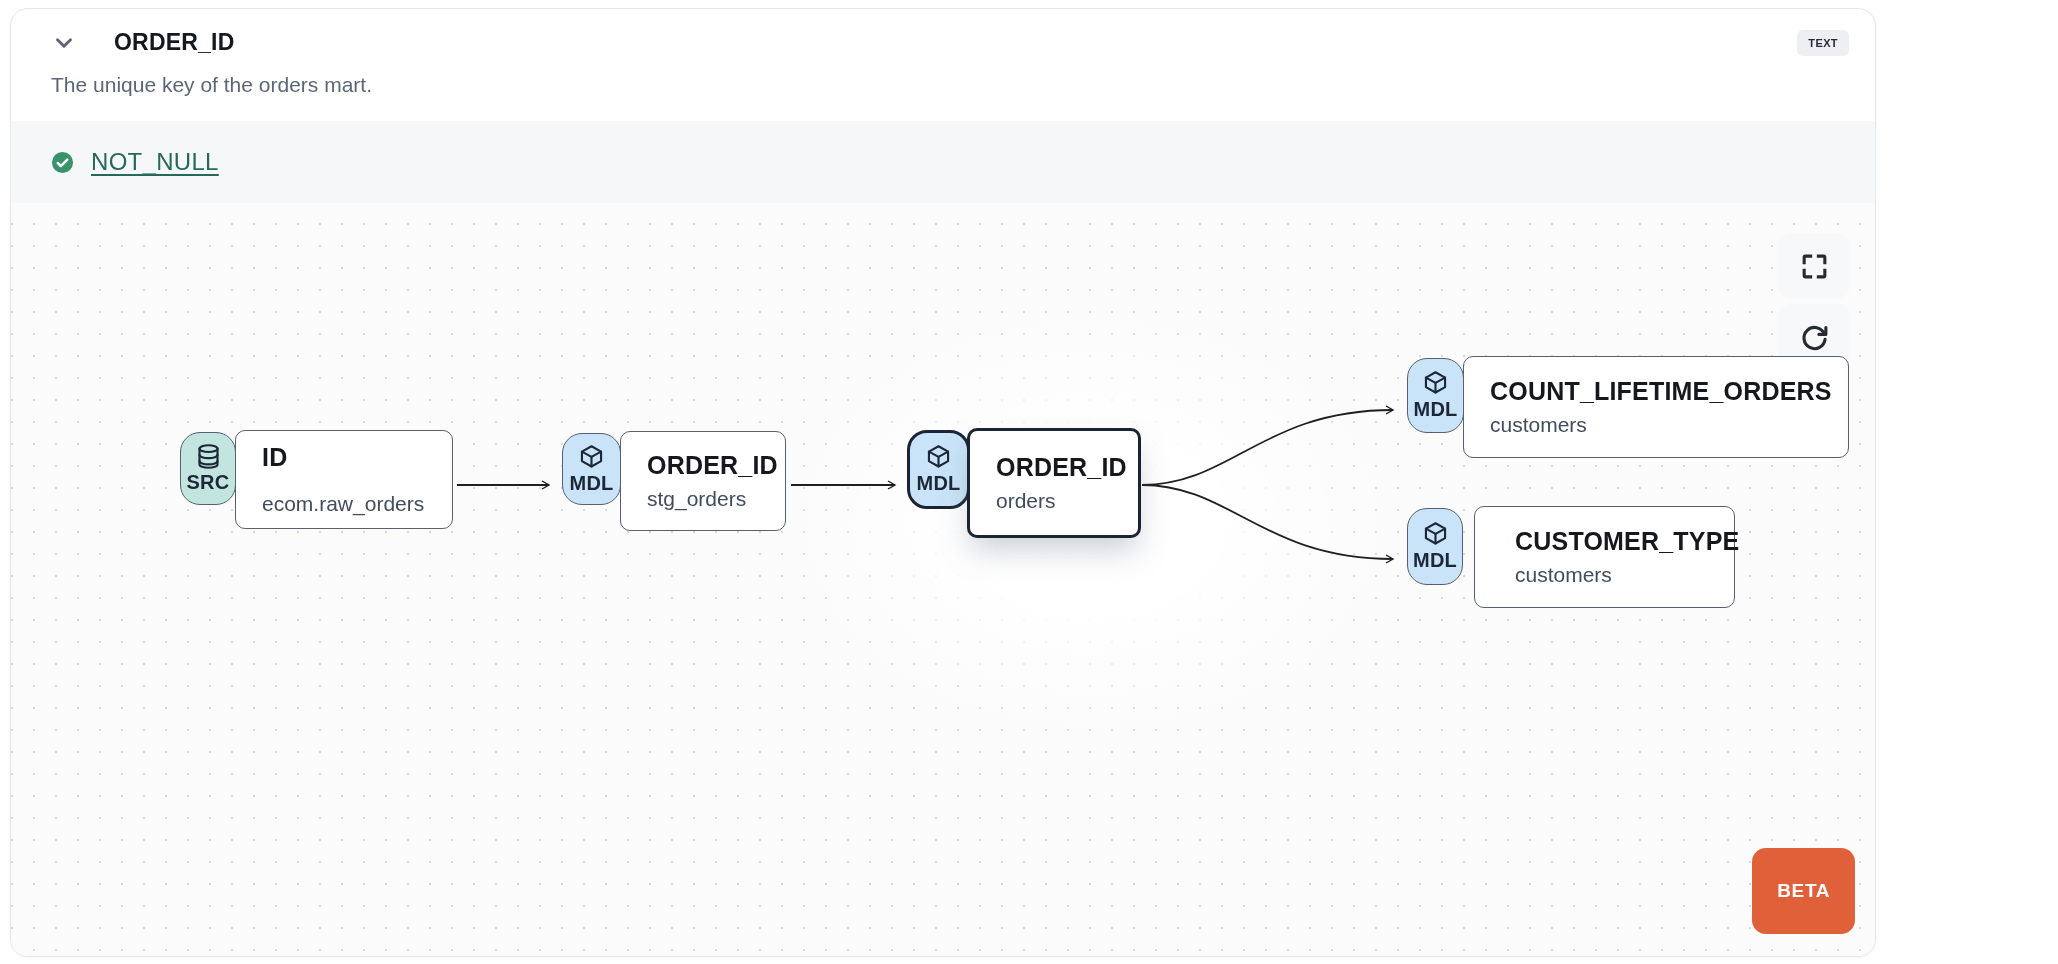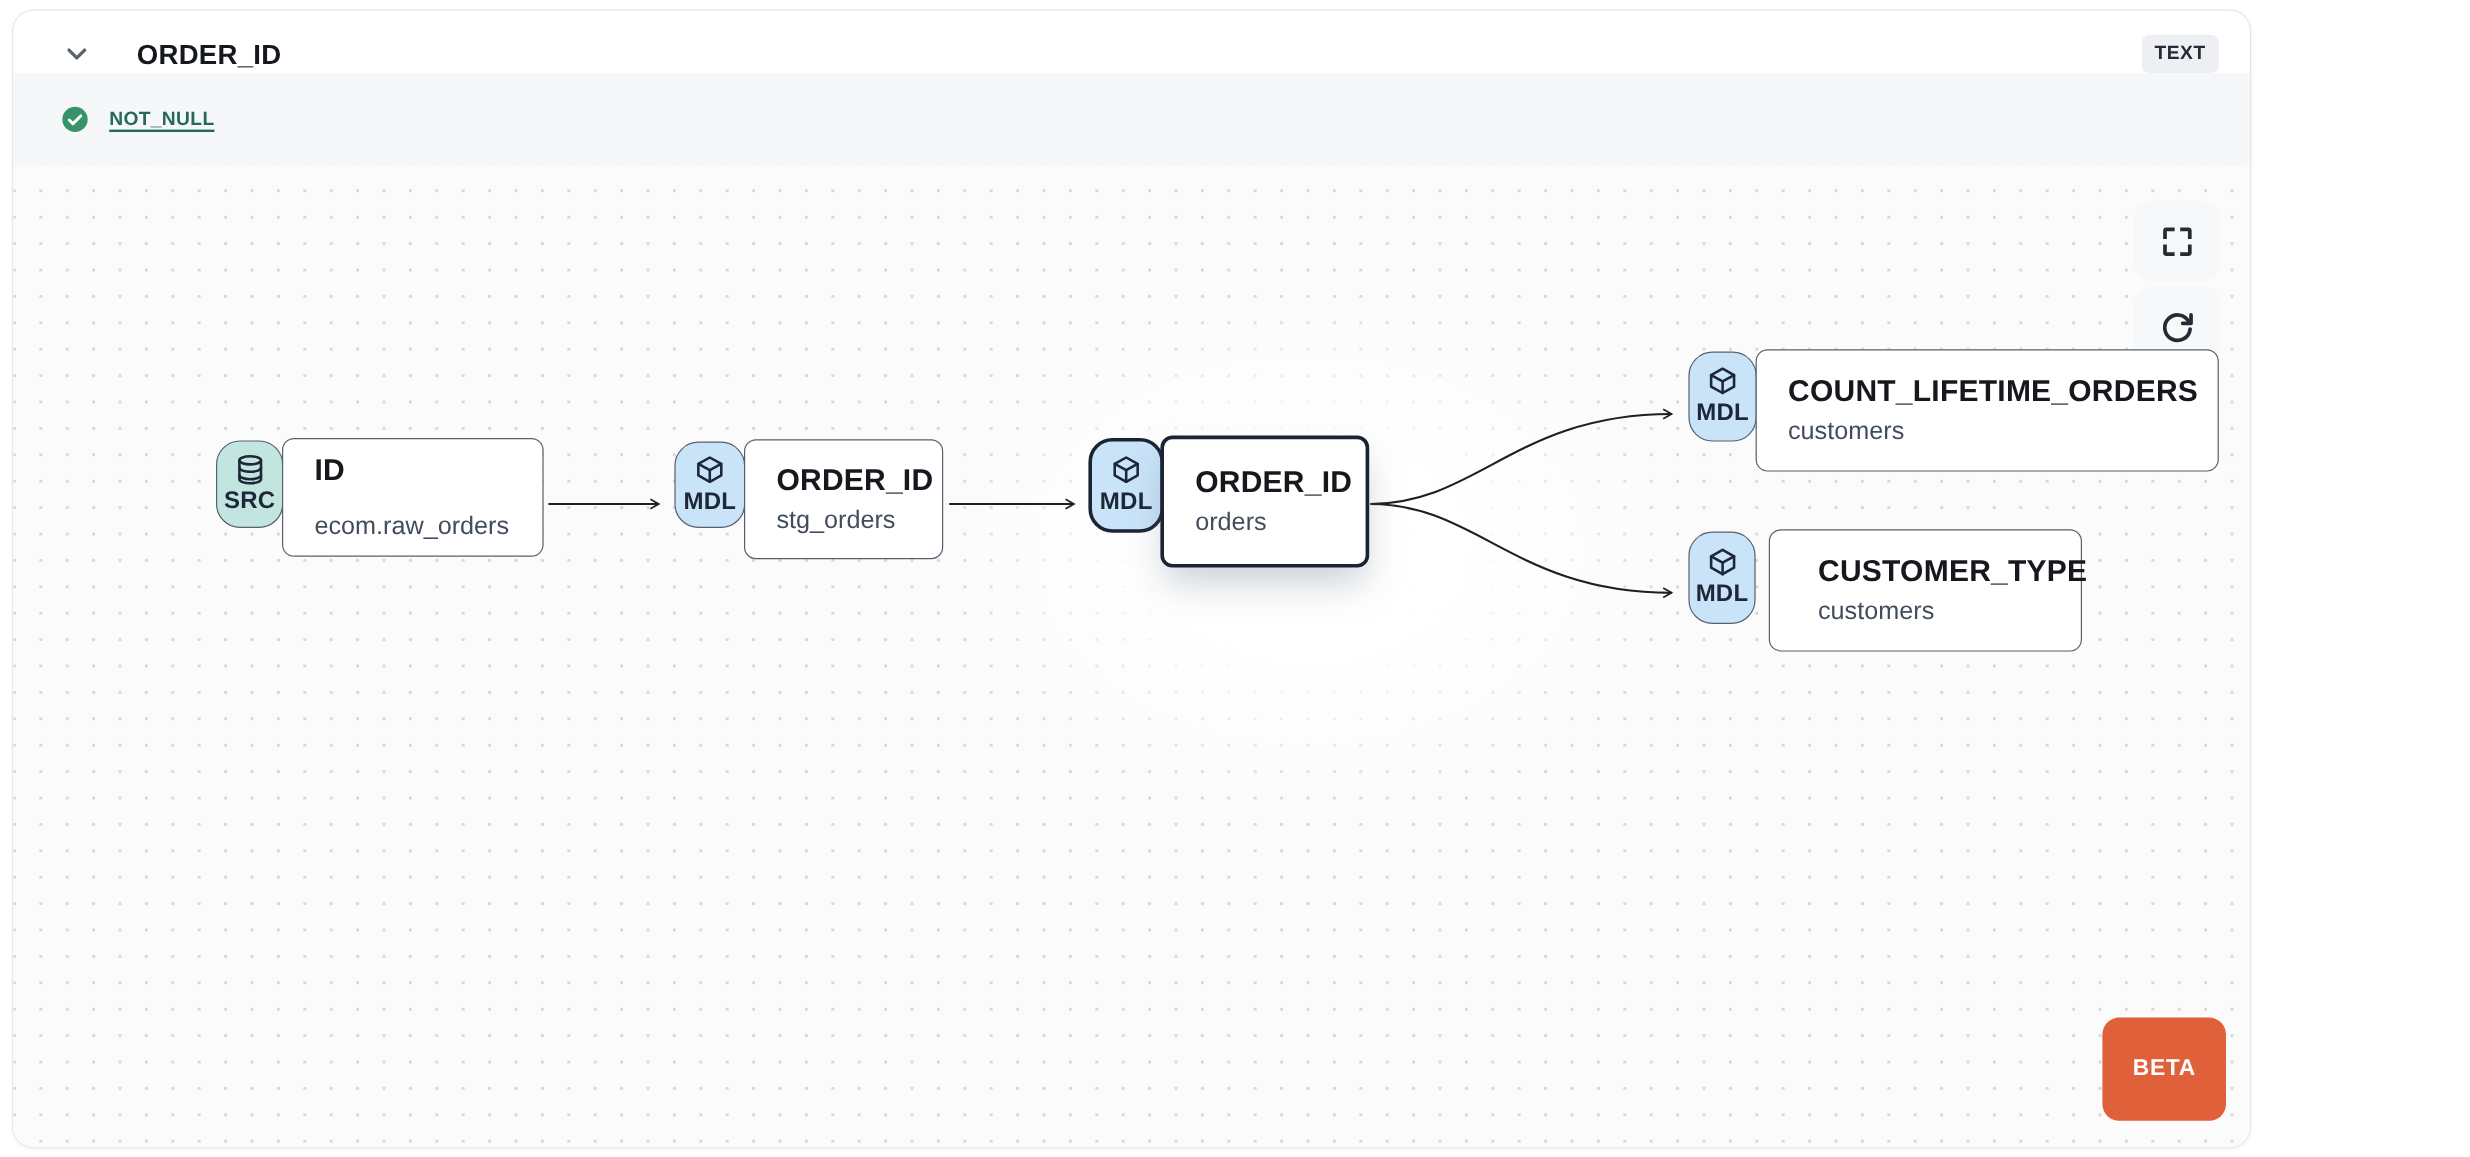--- a/index.html
+++ b/index.html
@@ -12,28 +12,28 @@
     box-shadow:0 1px 3px rgba(0,0,0,0.04);
   }
 
   
   .card-header { padding:20px 26px 0 40px; }
   .title-row { display:flex; align-items:center; justify-content:space-between; }
   .title-left { display:flex; align-items:center; }
   .chevron-btn { background:none; border:none; cursor:pointer; display:flex; align-items:center; padding:0; margin-right:37px; }
   .chevron-btn svg { stroke:#5a6472; }
   .col-title { font-size:23px; font-weight:700; color:#15181e; letter-spacing:0.2px; }
-  .type-badge { background:#edeff2; color:#242b38; font-size:16px; font-weight:700; letter-spacing:0.4px;
+  .type-badge { background:#edeff2; color:#242b38; font-size:11px; font-weight:700; letter-spacing:0.4px;
     padding:7px 11px; border-radius:6px; }
   .col-desc { margin:17px 0 24px 0; font-size:21px; color:#5c6776; }
 
   
   .tests-band { background:#f6f7f8; padding:27px 40px; display:flex; flex-direction:column; gap:26px; }
   .test-row { display:flex; align-items:center; gap:17px; }
-  .test-link { font-size:16px; font-weight:700; color:#26695b; text-decoration:underline;
+  .test-link { font-size:24px; font-weight:400; color:#26695b; text-decoration:underline;
     text-underline-offset:4px; text-decoration-thickness:1.5px; cursor:pointer; letter-spacing:0.3px; }
 
   
   .canvas {
     position:relative; flex:1; background-color:#fbfbfc;
     background-image:radial-gradient(circle, #d7d8da 1.3px, rgba(0,0,0,0) 1.4px);
     background-size:22px 22px; background-position:12px 10px; overflow:hidden;
   }
   .glow { position:absolute; left:770px; top:100px; width:620px; height:440px; pointer-events:none;
     background:radial-gradient(closest-side, rgba(255,255,255,0.95) 40%, rgba(255,255,255,0) 100%); }
@@ -101,20 +101,21 @@
           <span style="display:flex;">
             <svg width="26" height="26" viewBox="0 0 24 24" fill="none" stroke-width="2.6" stroke-linecap="round" stroke-linejoin="round">
                 <polyline points="6 9 12 15 18 9"></polyline>
               </svg>
           </span>
         </button>
         <span class="col-title">ORDER_ID</span>
       </div>
       <span class="type-badge">TEXT</span>
     </div>
+    <p class="col-desc">The unique key of the orders mart.</p>
   </div>
 
   <div class="tests-band">
     <div class="test-row">
       <span style="display:flex;">
         <svg width="23" height="23" viewBox="0 0 24 24">
             <circle cx="12" cy="12" r="11" fill="#38926B"></circle>
             <path d="M7 12.5l3.2 3.2L17 9" fill="none" stroke="#ffffff" stroke-width="2.6" stroke-linecap="round" stroke-linejoin="round"></path>
           </svg>
       </span>

